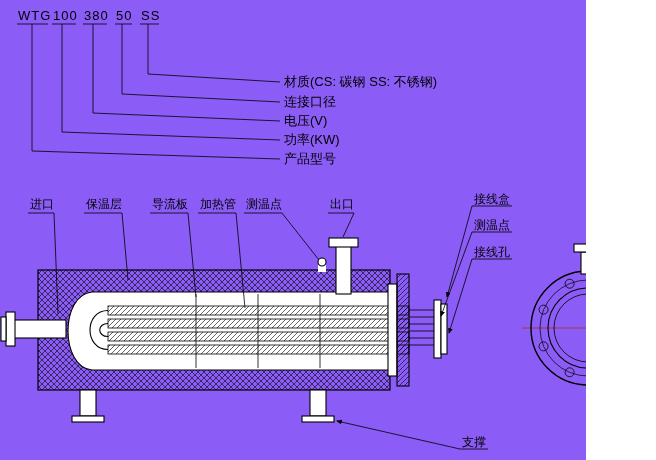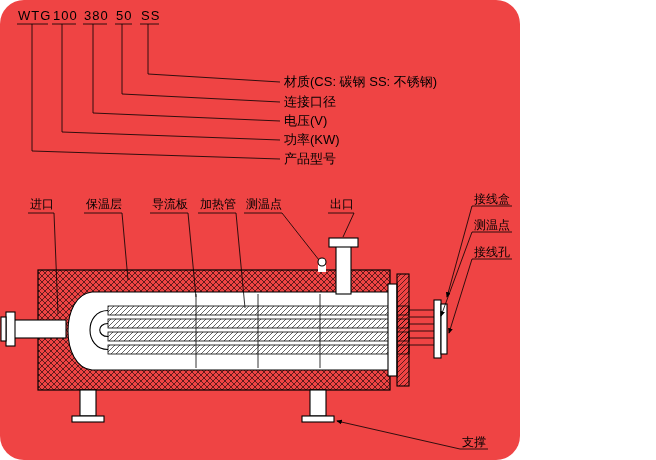--- a/index.html
+++ b/index.html
@@ -1,17 +1,17 @@
 <!DOCTYPE html>
 <html><head>
 <meta charset="utf-8">
 <style>
   html,body{margin:0;padding:0;background:#ffffff;}
-  #stage{position:relative;width:520px;height:460px;background:#ef4444;overflow:hidden;
-         font-family:"Liberation Sans","DejaVu Sans",sans-serif;border-radius:24px;}
+  #stage{position:relative;width:586px;height:460px;background:#8b5cf6;overflow:hidden;
+         font-family:"Liberation Sans","DejaVu Sans",sans-serif;}
   svg{display:block;}
   text{fill:#000;}
   .code-seg{font-size:13px;letter-spacing:1px;}
   .legend-txt{font-size:13px;}
   .part-lbl{font-size:12px;}
   .thin{stroke:#000;stroke-width:0.8;fill:none;}
   .med{stroke:#000;stroke-width:1.1;fill:none;}
   .whitefill{fill:#ffffff;stroke:#000;stroke-width:1.1;}
 </style>
 </head>

